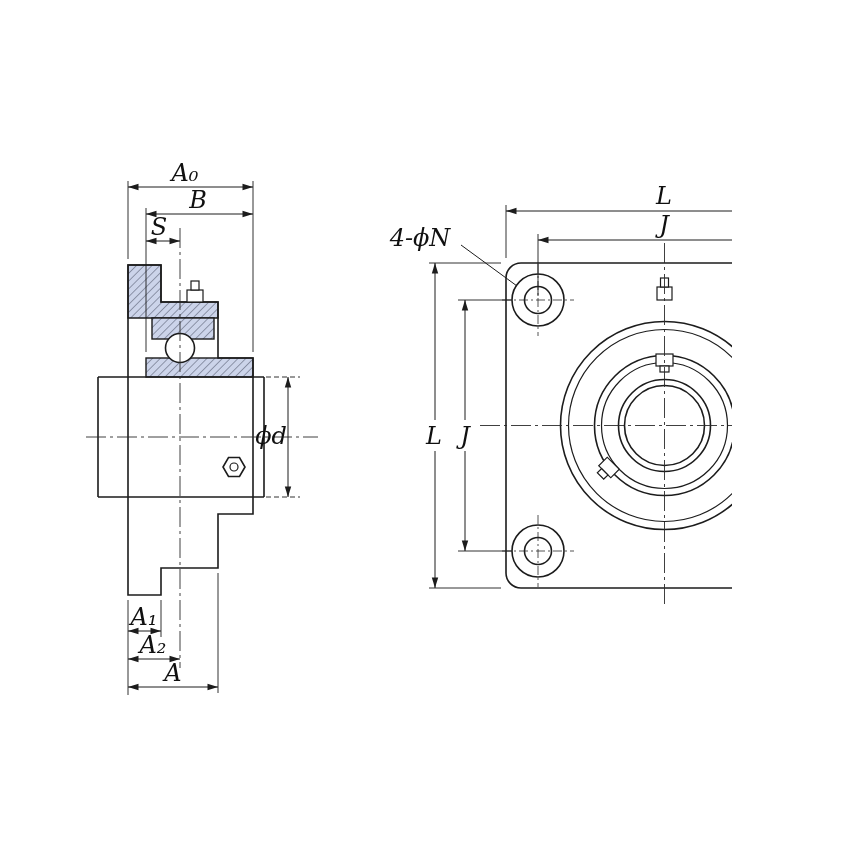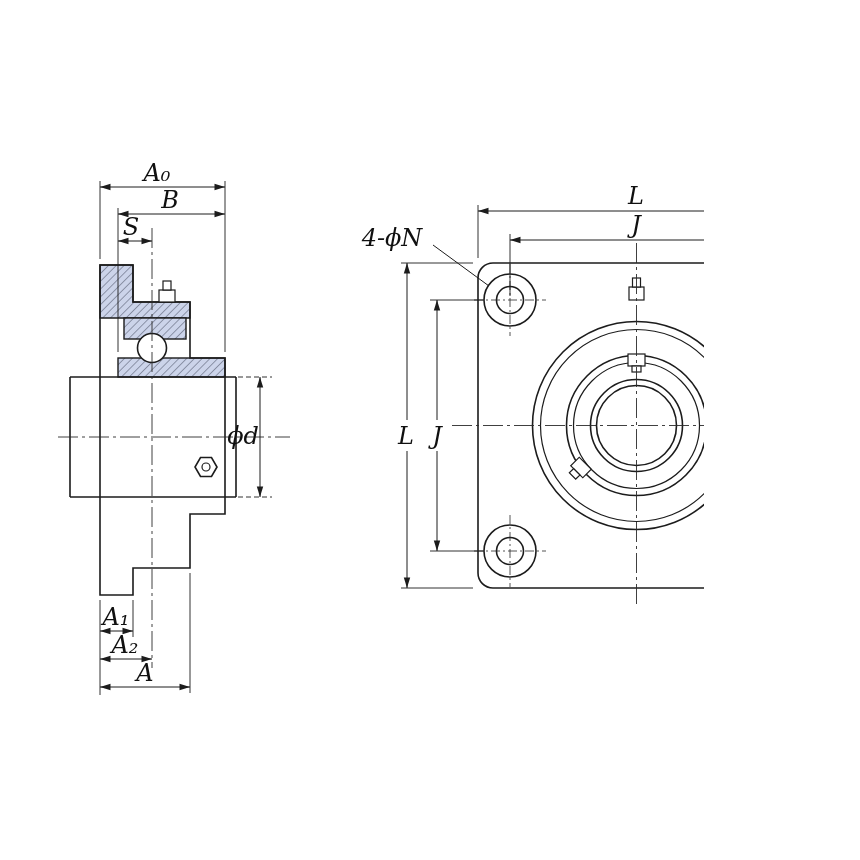--- a/index.html
+++ b/index.html
@@ -1,17 +1,17 @@
 <!DOCTYPE html>
 <html><head>
 <meta charset="utf-8">
 <style>
   html,body{margin:0;padding:0;background:#ffffff;}
   .canvas{position:relative;width:704px;height:860px;background:#ffffff;overflow:hidden;
-          font-family:"DejaVu Serif", serif;}
+          font-family:"DejaVu Serif", serif;padding-left:28px;}
   svg{display:block;}
   .part{stroke:#1c1c1c;stroke-width:1.6;fill:none;stroke-linejoin:miter;}
   .part-thin{stroke:#1c1c1c;stroke-width:1.2;fill:none;}
   .whitefill{fill:#ffffff;}
   .section{fill:url(#hatch);stroke:#1c1c1c;stroke-width:1.4;}
   .dim{stroke:#1c1c1c;stroke-width:1;fill:none;marker-start:url(#as);marker-end:url(#ae);}
   .ext{stroke:#1c1c1c;stroke-width:0.9;fill:none;}
   .extd{stroke:#1c1c1c;stroke-width:0.9;fill:none;stroke-dasharray:5 3;}
   .cl{stroke:#2a2a2a;stroke-width:0.9;fill:none;stroke-dasharray:20 4 3 4;}
   .cls{stroke:#2a2a2a;stroke-width:0.8;fill:none;stroke-dasharray:9 3 2 3;}

